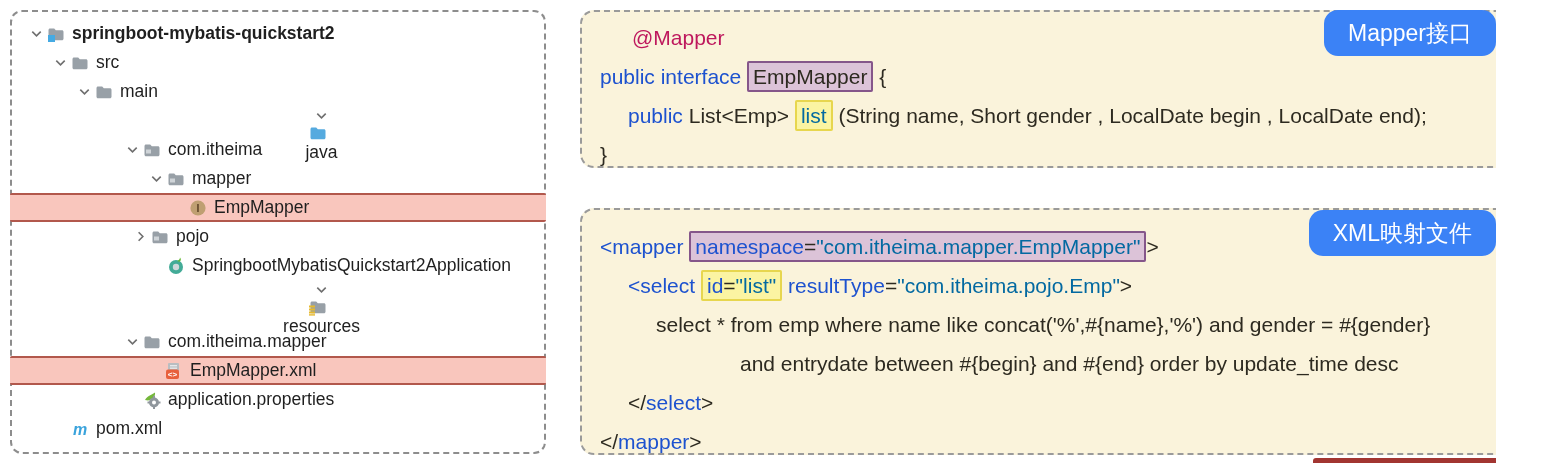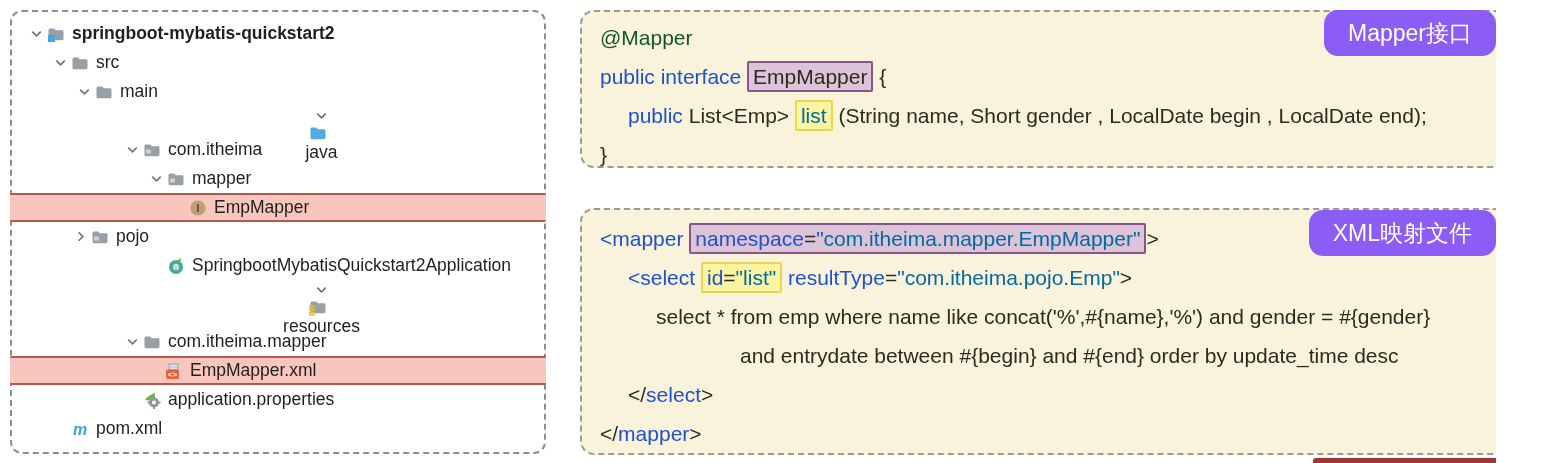--- a/index.html
+++ b/index.html
@@ -30,30 +30,30 @@
   
   .code-box{
     position:absolute;left:580px;width:962px;background:#faf3db;
     border:2px dashed #9a9a9a;border-radius:14px;box-sizing:border-box;
   }
   .java-box{top:10px;height:158px;padding:6px 18px 0 18px;}
   .xml-box{top:208px;height:247px;padding:9px 18px 0 18px;}
   .code-line{height:39px;line-height:39px;font-size:21px;white-space:nowrap;color:#2d2a20;}
   .tok-plain{color:#2d2a20;}
   .tok-keyword{color:#1d52cf;}
-  .tok-annotation{color:#14532d;}
+  .tok-annotation{color:#be185d;margin-left:32px;}
   .tok-string{color:#0369a1;}
   .hl{padding:2px 4px;border-radius:2px;}
   .hl-purple{background:#dcc3d8;border:2px solid #85568a;}
   .hl-yellow{background:#fbf4a2;border:2px solid #e7d64e;}
 
   
   .badge{
     position:absolute;right:0;height:46px;display:flex;align-items:center;
-    padding:0 24px;background:#8b5cf6;color:#ffffff;font-size:23px;
+    padding:0 24px;background:#3b82f6;color:#ffffff;font-size:23px;
     border-radius:14px;box-sizing:border-box;
   }
   .badge-java{top:10px;}
   .badge-xml{top:210px;}
   .clipped-badge-edge{
     position:absolute;left:1313px;top:458px;width:235px;height:5px;
     background:#a23531;border-radius:3px 0 0 0;
   }
 </style>
 </head>
@@ -146,21 +146,21 @@
       <div class="tree-row hl" style="padding-left: 158px;">
         <span class="chev"></span>
         <span class="ticon">
           <svg width="18" height="18" viewBox="0 0 18 18">
             <circle cx="9" cy="9" r="7.6" fill="#bf9f72"></circle>
             <text x="9" y="13" font-size="10.5" font-weight="bold" fill="#5d4326" text-anchor="middle">I</text>
           </svg>
         </span>
         <span class="tlabel">EmpMapper</span>
       </div>
-      <div class="tree-row" style="padding-left: 58px;">
+      <div class="tree-row" style="padding-left: 118px;">
         <span class="chev">
           <svg width="15" height="15" viewBox="0 0 16 16">
             <path d="M6 3.5 10.5 8 6 12.5" stroke="#6f6f6f" stroke-width="1.7" fill="none"></path>
           </svg>
         </span>
         <span class="ticon">
           <svg width="18" height="18" viewBox="0 0 18 18">
             <path d="M1.5 5c0-.8.7-1.5 1.5-1.5h4.2L8.8 5.2H15c.8 0 1.5.7 1.5 1.5v7c0 .8-.7 1.5-1.5 1.5H3c-.8 0-1.5-.7-1.5-1.5z" fill="#98a0a7"></path>
             <rect x="3" y="8.5" width="5" height="4" fill="#cfd4d8"></rect>
           </svg>
@@ -253,21 +253,21 @@
 
   <div class="code-box java-box" id="javaBox">
       <div class="code-line" style="padding-left: 0px;"><span class="tok-annotation">@Mapper</span></div>
       <div class="code-line" style="padding-left: 0px;"><span class="tok-keyword">public interface </span><span class="hl hl-purple"><span class="tok-plain">EmpMapper</span></span><span class="tok-plain"> {</span></div>
       <div class="code-line" style="padding-left: 28px;"><span class="tok-keyword">public </span><span class="tok-plain">List&lt;Emp&gt; </span><span class="hl hl-yellow"><span class="tok-string">list</span></span><span class="tok-plain"> (String name, Short gender , LocalDate begin , LocalDate end);</span></div>
       <div class="code-line" style="padding-left: 0px;"><span class="tok-plain">}</span></div>
     </div>
   <div class="badge badge-java">Mapper接口</div>
 
   <div class="code-box xml-box" id="xmlBox">
-      <div class="code-line" style="padding-left: 0px;"><span class="tok-keyword">&lt;mapper </span><span class="hl hl-purple"><span class="tok-keyword">namespace</span><span class="tok-plain">=</span><span class="tok-string">"com.itheima.mapper.EmpMapper"</span></span><span class="tok-plain">&gt;</span></div>
+      <div class="code-line" style="padding-left: 0px; margin-top: 8px;"><span class="tok-keyword">&lt;mapper </span><span class="hl hl-purple"><span class="tok-keyword">namespace</span><span class="tok-plain">=</span><span class="tok-string">"com.itheima.mapper.EmpMapper"</span></span><span class="tok-plain">&gt;</span></div>
       <div class="code-line" style="padding-left: 28px;"><span class="tok-keyword">&lt;select </span><span class="hl hl-yellow"><span class="tok-keyword">id</span><span class="tok-plain">=</span><span class="tok-string">"list"</span></span><span class="tok-plain"> </span><span class="tok-keyword">resultType</span><span class="tok-plain">=</span><span class="tok-string">"com.itheima.pojo.Emp"</span><span class="tok-plain">&gt;</span></div>
       <div class="code-line" style="padding-left: 56px;"><span class="tok-plain">select * from emp where name like concat('%',#{name},'%') and gender = #{gender}</span></div>
       <div class="code-line" style="padding-left: 140px;"><span class="tok-plain">and entrydate between #{begin} and #{end} order by update_time desc</span></div>
       <div class="code-line" style="padding-left: 28px;"><span class="tok-plain">&lt;/</span><span class="tok-keyword">select</span><span class="tok-plain">&gt;</span></div>
       <div class="code-line" style="padding-left: 0px;"><span class="tok-plain">&lt;/</span><span class="tok-keyword">mapper</span><span class="tok-plain">&gt;</span></div>
     </div>
   <div class="badge badge-xml">XML映射文件</div>
 
   <div class="clipped-badge-edge"></div>
 </div>

